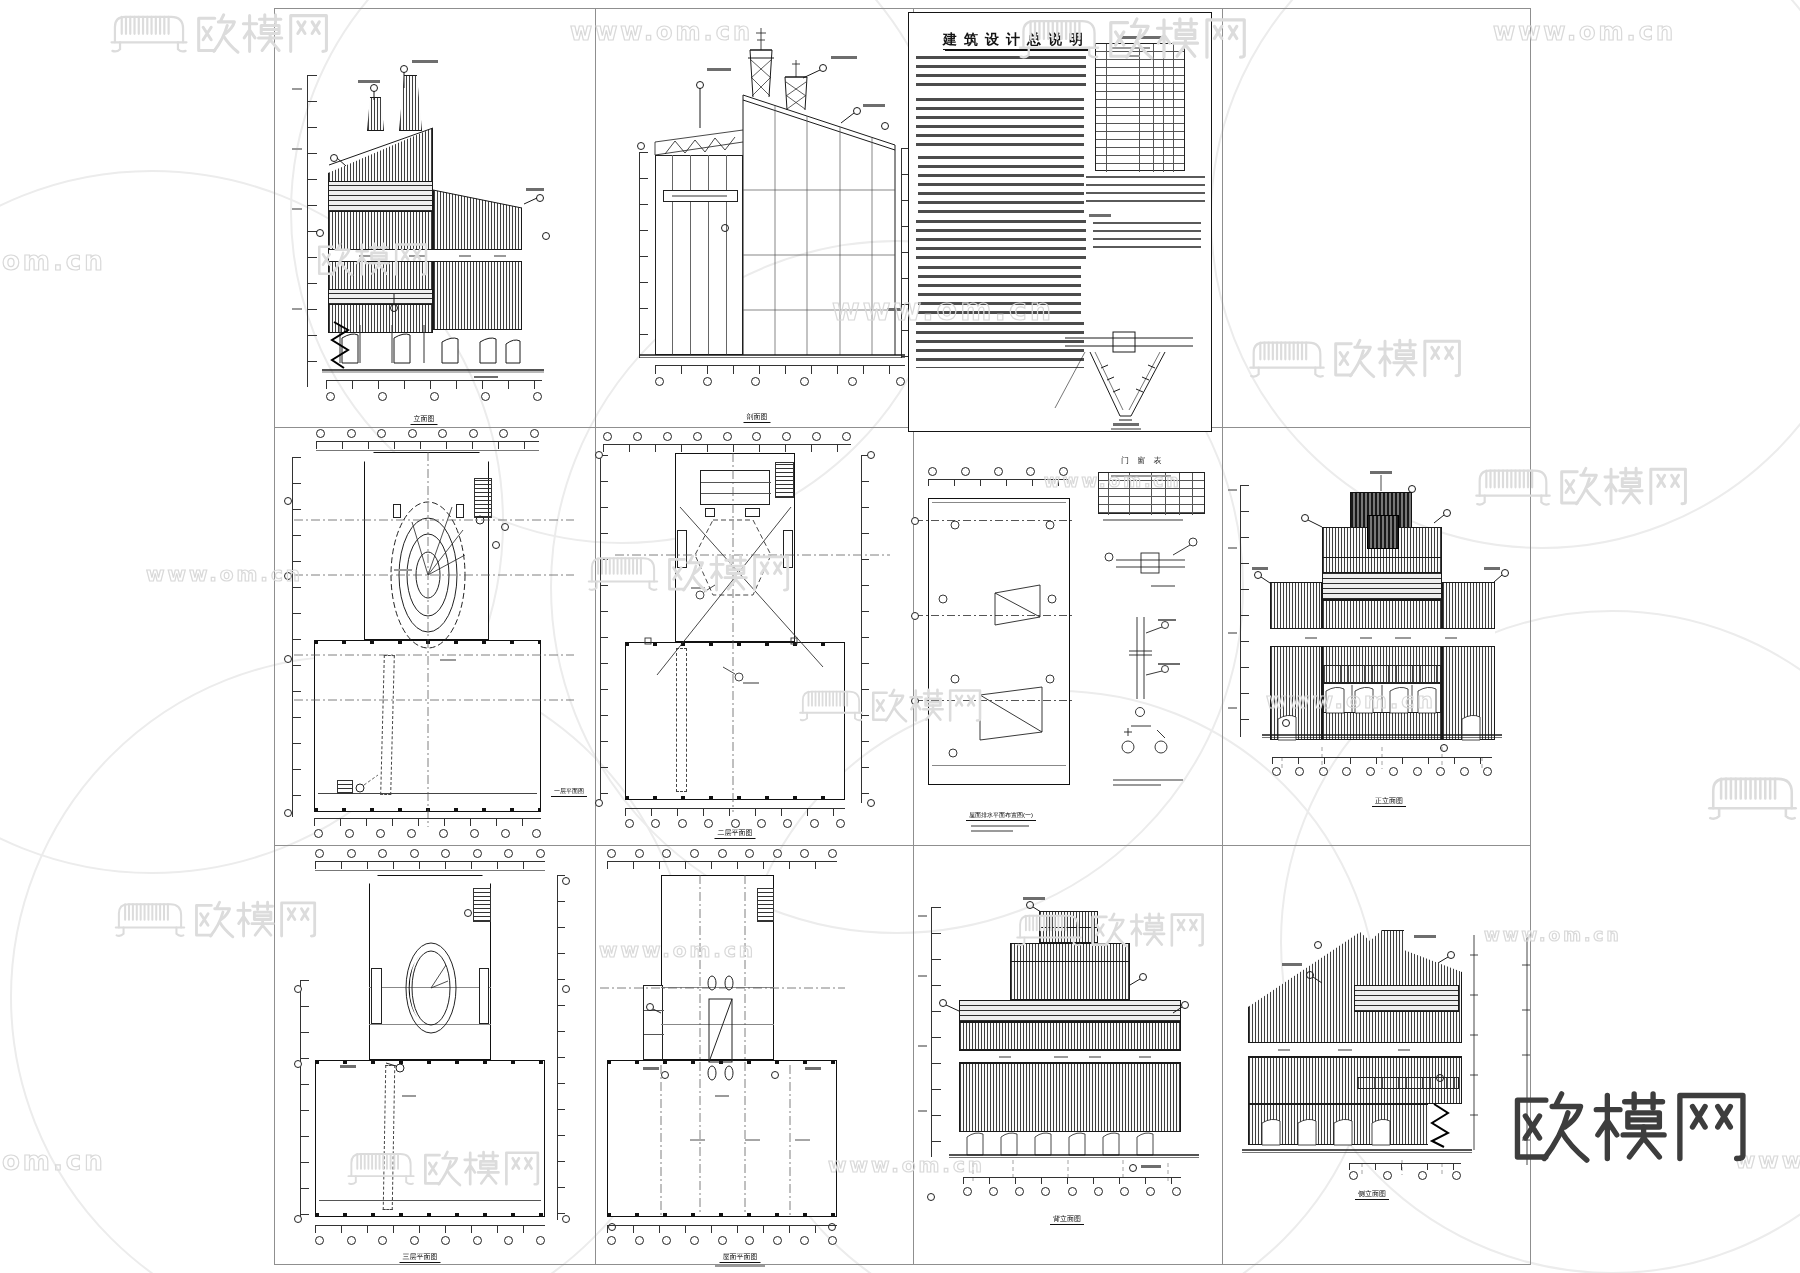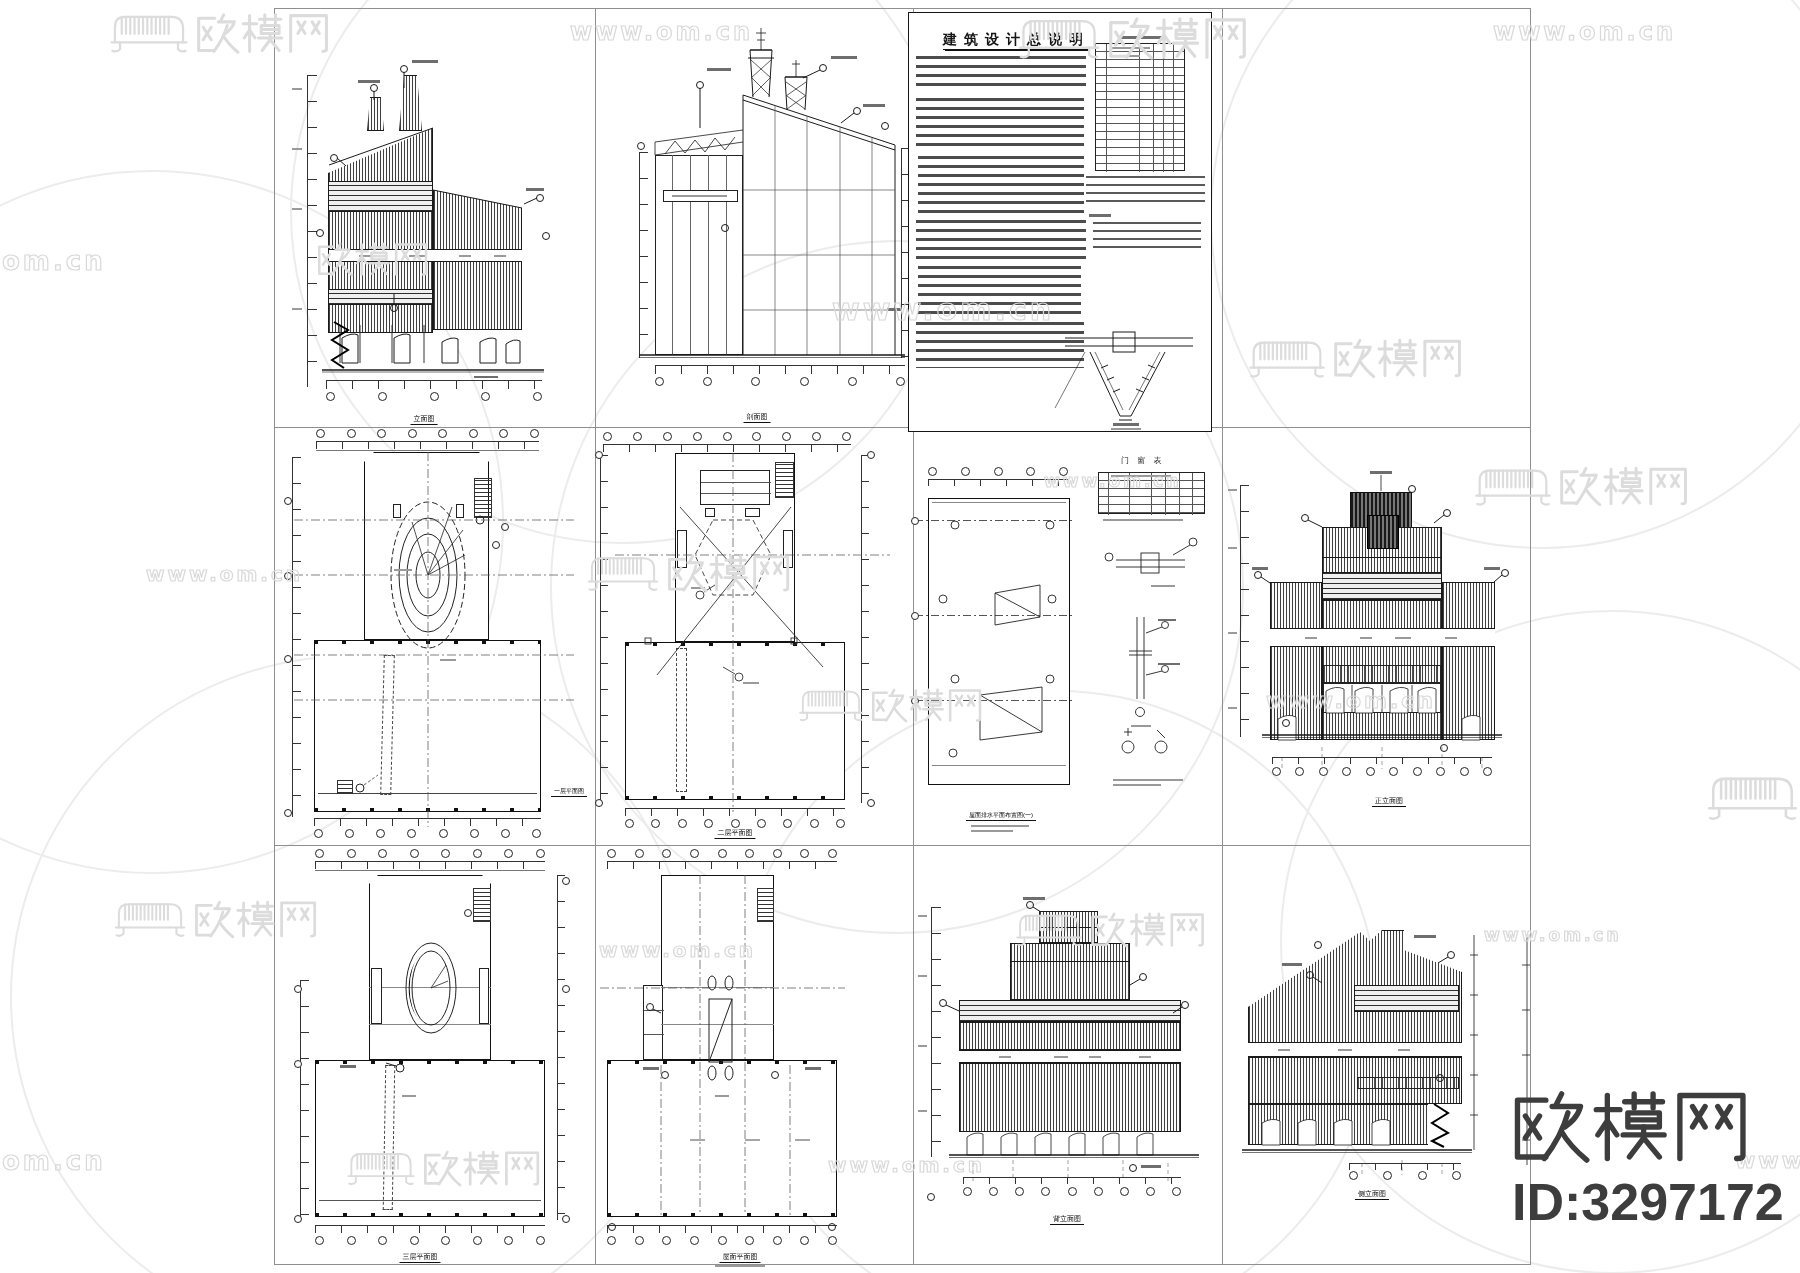--- a/index.html
+++ b/index.html
@@ -880,14 +880,13 @@
 <div class="wm-url" style="left:1484px;top:925px;font-size:17px;">www.om.cn</div>
 <div class="wm-url" style="left:828px;top:1153px;font-size:20px;">www.om.cn</div>
 <div class="wm-url" style="left:1735px;top:1148px;font-size:22px;">www.</div>
 <div class="wm-url" style="left:2px;top:1146px;font-size:26px;">om.cn</div>
 
 <div class="idblock" style="left:1512px;top:1086px;">
   <svg width="238" height="82" viewBox="0 0 150 52" style="color:#3d3d3d;">
       <use href="#g-omw"></use>
     </svg>
   <span class="hidden-data">欧模网</span>
-  <div class="idtext" style="margin-top:4px;">ID:3297172</div>
 </div>
 
 </body></html>

